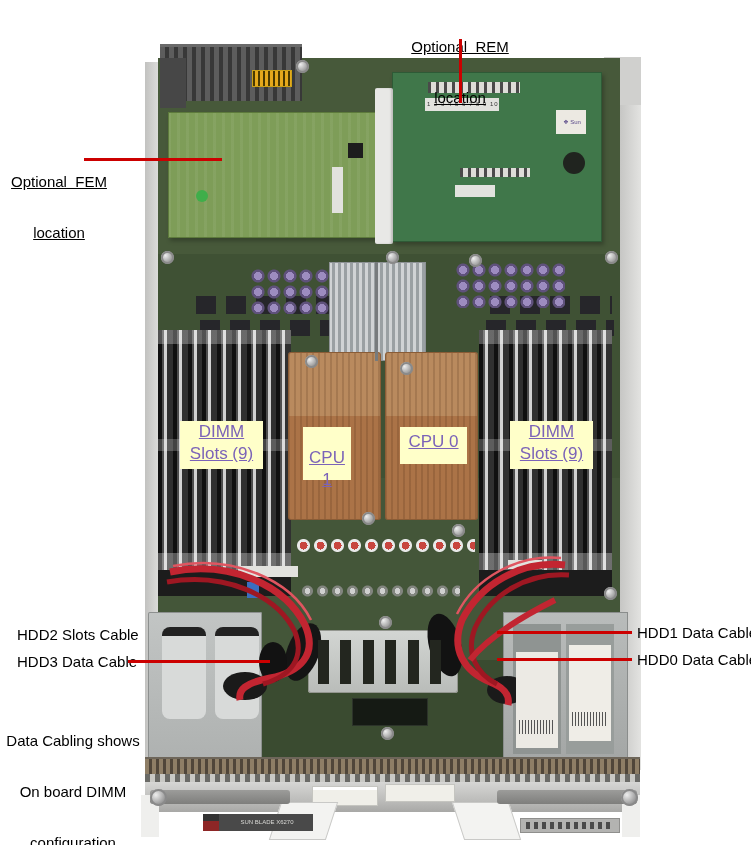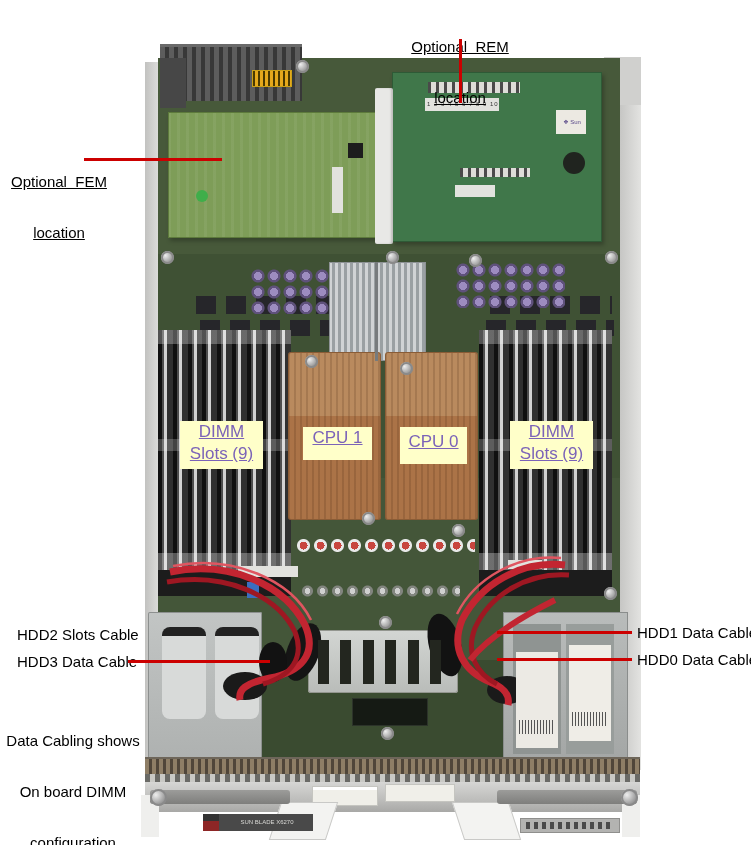--- a/index.html
+++ b/index.html
@@ -190,21 +190,21 @@
   <div class="tinytext" style="left:224px;top:819px;width:86px;color:#d8d8d5;text-align:center;z-index:21;">SUN BLADE X6270</div>
   <div class="abs" style="left:520px;top:818px;width:100px;height:15px;background:#b3b3b1;z-index:19;
        box-shadow:inset 0 0 0 1px #8f8f8d;"></div>
   <div class="abs" style="left:526px;top:822px;width:88px;height:7px;z-index:20;
        background:repeating-linear-gradient(90deg,#4a4a4a 0 4px,rgba(0,0,0,0) 4px 8px);"></div>
 
   <div class="olabel" style="left:180px;top:421px;width:83px;height:48px;">
     <div>DIMM</div>
     <div>Slots (9)</div>
   </div>
-  <div class="olabel" style="left:303px;top:427px;width:69px;height:33px;padding-top:0;">CPU 1</div>
+  <div class="olabel" style="left:303px;top:427px;width:48px;height:33px;padding-top:20px;">CPU 1</div>
   <div class="olabel" style="left:400px;top:427px;width:67px;height:33px;padding-top:4px;">CPU 0</div>
   <div class="olabel" style="left:510px;top:421px;width:83px;height:48px;">
     <div>DIMM</div>
     <div>Slots (9)</div>
   </div>
 
   <div class="co ctr" style="left:385px;top:4px;width:150px;z-index:40;">
     <div class="u">Optional  REM</div>
     <div class="u">location</div>
   </div>

